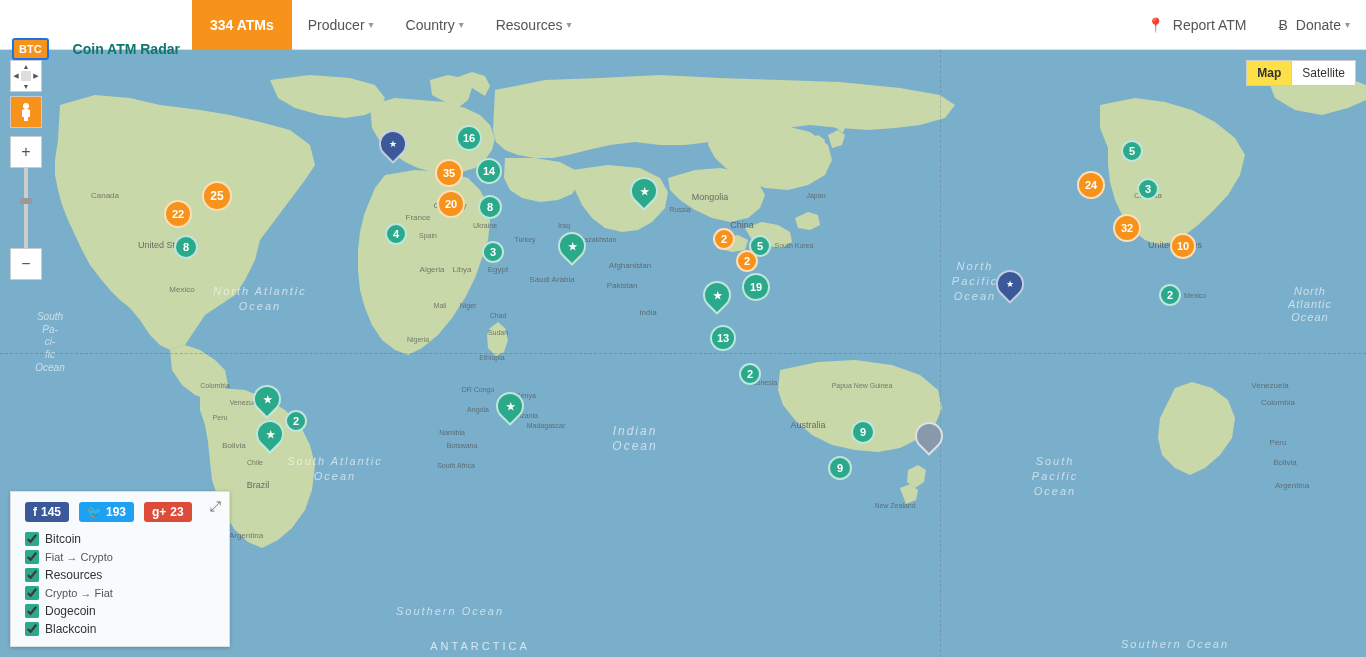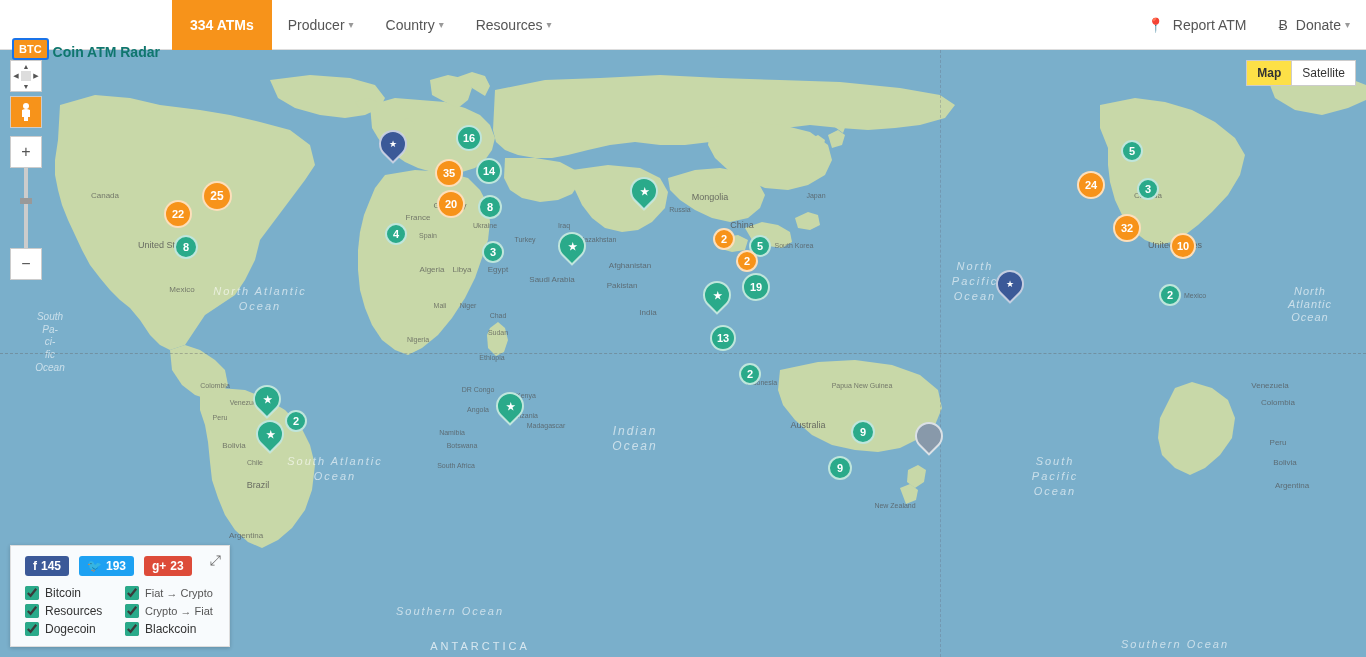--- a/index.html
+++ b/index.html
@@ -10,23 +10,23 @@
       display: flex;
       align-items: center;
       height: 50px;
       background: #fff;
       border-bottom: 1px solid #ddd;
       z-index: 100;
       position: relative;
     }
     #logo-area {
       display: flex;
-      align-items: flex-end;
+      align-items: center;
       padding: 0 12px;
-      gap: 4px;
+      gap: 24px;
       margin-top: 48px;
     }
     #logo-badge {
       background: #f7931a;
       color: #fff;
       font-weight: bold;
       font-size: 11px;
       padding: 3px 5px;
       border-radius: 3px;
       border: 2px solid #1a73e8;
@@ -274,21 +274,21 @@
       font-size: 12px;
       cursor: pointer;
       color: #fff;
       font-weight: bold;
     }
     .social-fb { background: #3b5998; }
     .social-tw { background: #1da1f2; }
     .social-gp { background: #dd4b39; }
     .legend-grid {
       display: grid;
-      grid-template-columns: 1fr 1fr;
+      grid-template-columns: 1fr;
       gap: 4px 10px;
     }
     .legend-item {
       display: flex;
       align-items: center;
       gap: 6px;
       font-size: 12px;
       color: #333;
     }
     .legend-checkbox {

